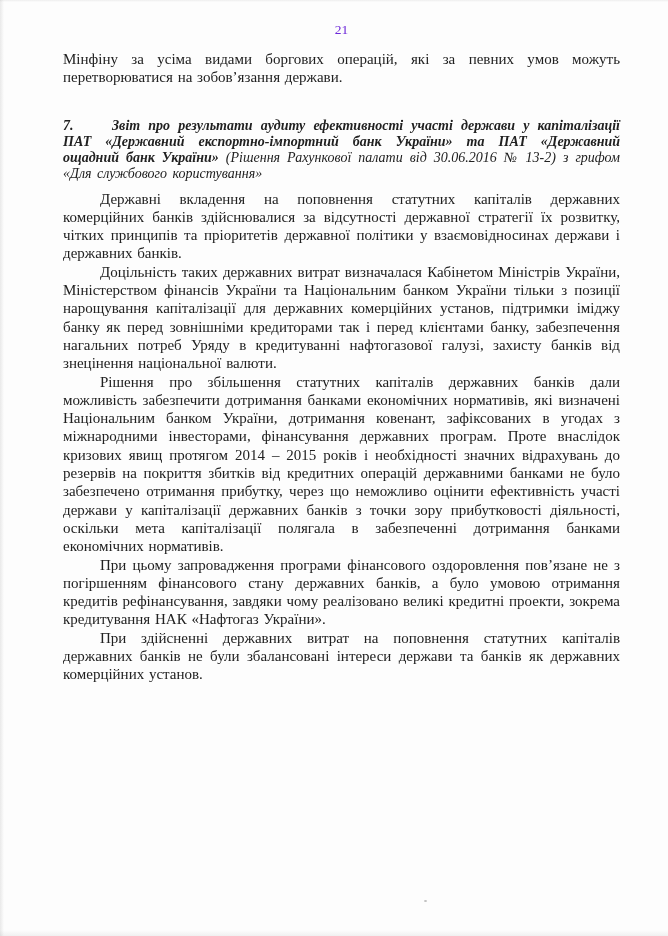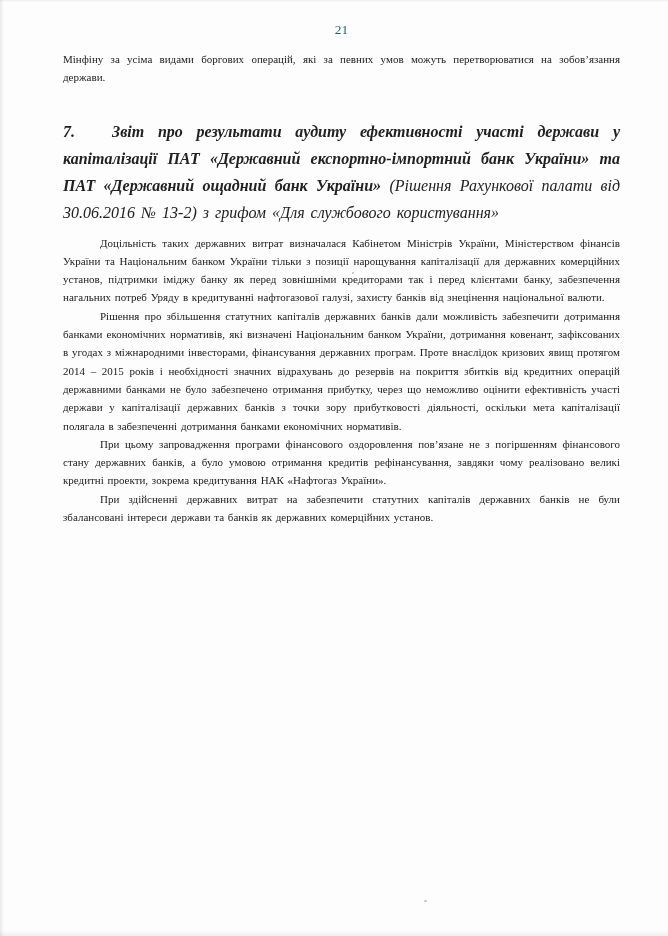--- a/index.html
+++ b/index.html
@@ -16,46 +16,46 @@
     font-family: "Liberation Serif", serif;
     color: #212121;
   }
   .page-number {
     position: absolute;
     top: 22px;
     left: 63px;
     width: 557px;
     text-align: center;
     font-size: 13.5px;
-    color: #0f766e;
+    color: #6d28d9;
   }
   .content {
     position: absolute;
     top: 50px;
     left: 63px;
     width: 557px;
   }
   p.body-par {
     margin: 0;
-    font-size: 11px;
+    font-size: 15px;
     line-height: 18.3px;
     text-align: justify;
     text-indent: 37px;
     word-spacing: 1px;
   }
   p.no-indent {
     text-indent: 0;
   }
   p.continued {
     text-align-last: justify;
   }
   p.heading {
     margin: 31px 0 8px 0;
-    font-size: 16px;
-    line-height: 27px;
+    font-size: 14px;
+    line-height: 16px;
     text-align: justify;
     font-style: italic;
     font-weight: bold;
     word-spacing: 2px;
   }
   .h-num {
     display: inline-block;
     width: 49px;
     text-indent: 0;
   }
@@ -105,24 +105,25 @@
 <div class="page">
 
   <div class="page-number">21</div>
 
   <div class="content">
 
     <p class="body-par no-indent">Мінфіну за усіма видами боргових операцій, які за певних умов можуть перетворюватися на зобов’язання держави.</p>
 
     <p class="heading"><span class="h-num">7.</span><span class="h-bold">Звіт про результати аудиту ефективності участі держави у капіталізації ПАТ «Державний експортно-імпортний банк України» та ПАТ «Державний ощадний банк України»</span><span class="h-ref"> (Рішення Рахункової палати від 30.06.2016 № 13-2) з грифом «Для службового користування»</span></p>
 
+    <p class="body-par">Державні вкладення на поповнення статутних капіталів державних комерційних банків здійснювалися за відсутності державної стратегії їх розвитку, чітких принципів та пріоритетів державної політики у взаємовідносинах держави і державних банків.</p>
     <p class="body-par">Доцільність таких державних витрат визначалася Кабінетом Міністрів України, Міністерством фінансів України та Національним банком України тільки з позиції нарощування капіталізації для державних комерційних установ, підтримки іміджу банку як перед зовнішніми кредиторами так і перед клієнтами банку, забезпечення нагальних потреб Уряду в кредитуванні нафтогазової галузі, захисту банків від знецінення національної валюти.</p>
     <p class="body-par">Рішення про збільшення статутних капіталів державних банків дали можливість забезпечити дотримання банками економічних нормативів, які визначені Національним банком України, дотримання ковенант, зафіксованих в угодах з міжнародними інвесторами, фінансування державних програм. Проте внаслідок кризових явищ протягом 2014 – 2015 років і необхідності значних відрахувань до резервів на покриття збитків від кредитних операцій державними банками не було забезпечено отримання прибутку, через що неможливо оцінити ефективність участі держави у капіталізації державних банків з точки зору прибутковості діяльності, оскільки мета капіталізації полягала в забезпеченні дотримання банками економічних нормативів.</p>
     <p class="body-par">При цьому запровадження програми фінансового оздоровлення пов’язане не з погіршенням фінансового стану державних банків, а було умовою отримання кредитів рефінансування, завдяки чому реалізовано великі кредитні проекти, зокрема кредитування НАК «Нафтогаз України».</p>
-    <p class="body-par">При здійсненні державних витрат на забезпечити статутних капіталів державних банків не були збалансовані інтереси держави та банків як державних комерційних установ.</p>
+    <p class="body-par">При здійсненні державних витрат на поповнення статутних капіталів державних банків не були збалансовані інтереси держави та банків як державних комерційних установ.</p>
 
   </div>
 
   <div class="scan-edge-left"></div>
   <div class="scan-edge-top"></div>
   <div class="scan-edge-bottom"></div>
   <div class="scan-speck-1"></div>
   <div class="scan-speck-2"></div>
 
 </div>

